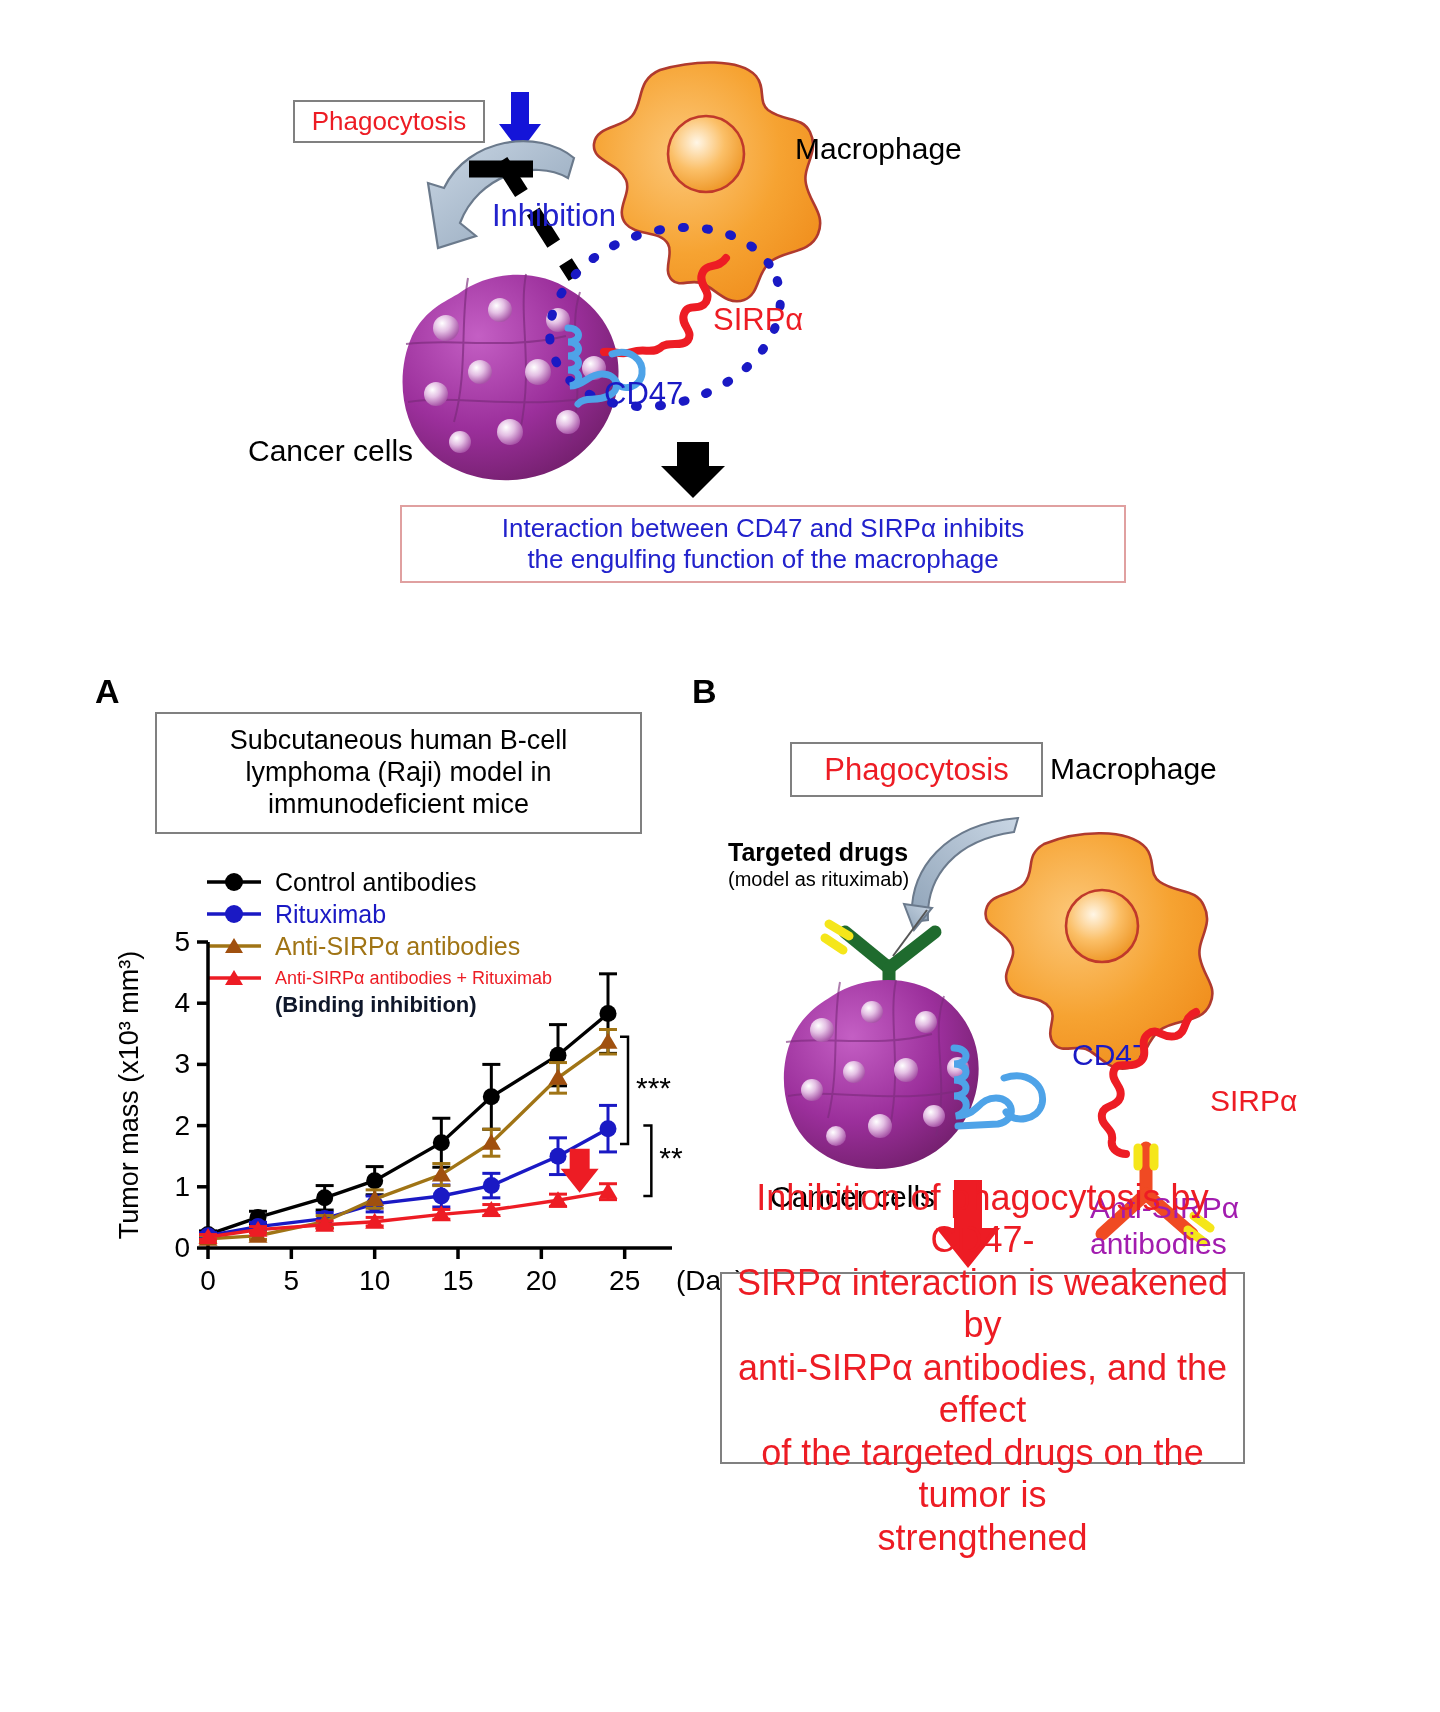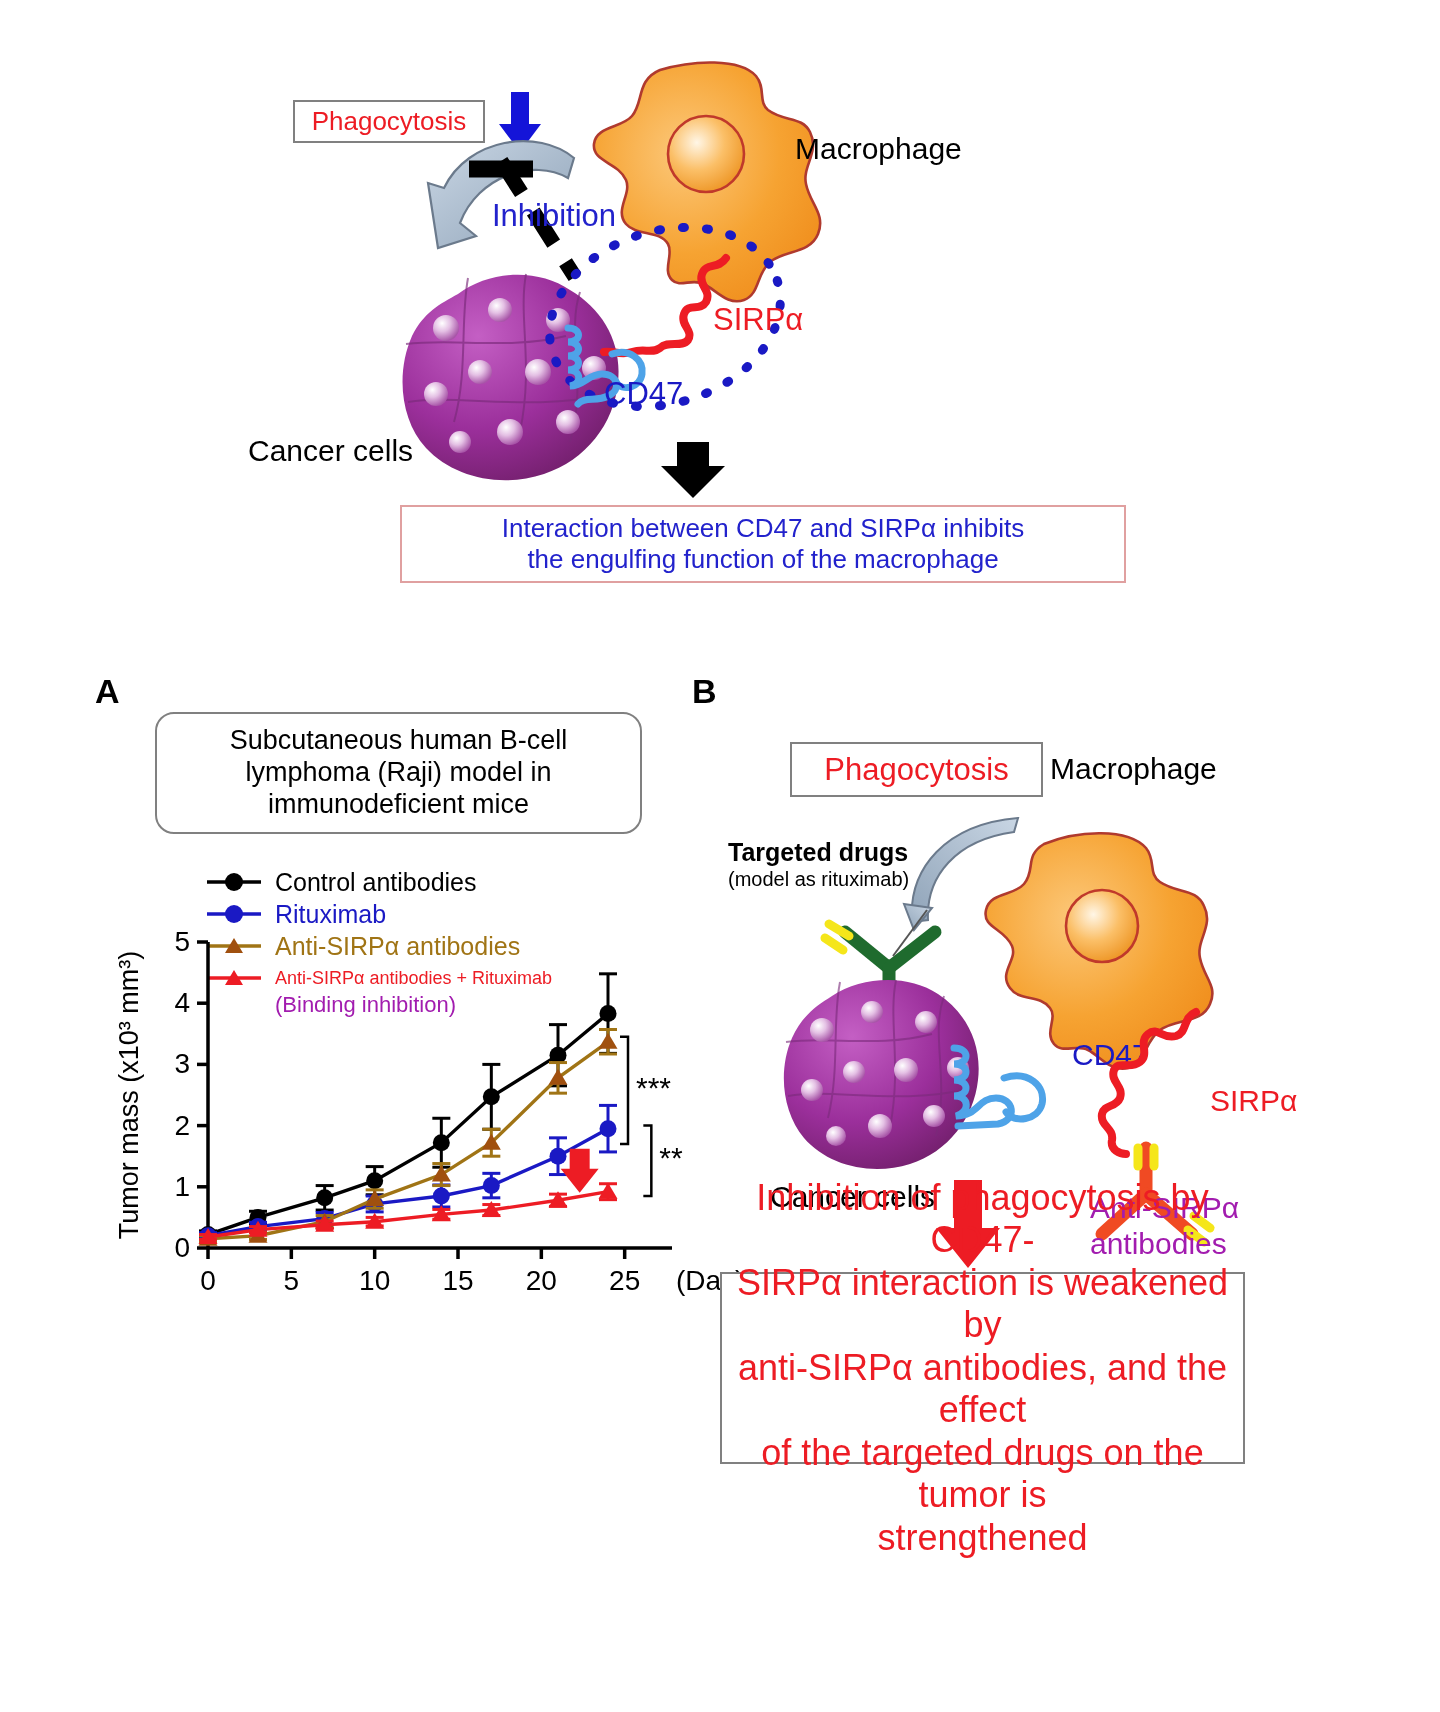--- a/index.html
+++ b/index.html
@@ -128,21 +128,21 @@
   <div class="abs pinkbox" style="left:400px;top:505px;width:726px;height:78px;">
     <span class="nowrapc" style="font-size:26px;color:#2222cc;">Interaction between CD47 and SIRPα inhibits
 the engulfing function of the macrophage</span>
   </div>
 </div>
 
 <div class="abs" style="left:0;top:660px;width:700px;height:800px;">
 
   <div class="abs panel-letter" style="left:95px;top:12px;">A</div>
 
-  <div class="abs boxed" style="left:155px;top:52px;width:487px;height:122px;border-radius:19px;">
+  <div class="abs boxed" style="left:155px;top:52px;width:487px;height:122px;">
     <span class="nowrapc" style="font-size:27px;color:#000;">Subcutaneous human B-cell
 lymphoma (Raji) model in
 immunodeficient mice</span>
   </div>
 
   <div class="abs" style="left:205px;top:182px;width:470px;">
     <div style="display:flex;align-items:center;height:32px;margin-top:24px;">
       <svg width="58" height="22">
         <line x1="2" y1="11" x2="56" y2="11" stroke="#000000" stroke-width="3.5"></line>
         <circle cx="29" cy="11" r="9" fill="#000000"></circle>
@@ -163,21 +163,21 @@
       </svg>
       <span style="font-size:25px;margin-left:12px;color:#a07415;">Anti-SIRPα antibodies</span>
     </div>
     <div style="display:flex;align-items:center;height:32px;">
       <svg width="58" height="22">
         <line x1="2" y1="11" x2="56" y2="11" stroke="#ed1c24" stroke-width="3.5"></line>
         <path d="M29 3 L38 18 L20 18 Z" fill="#ed1c24"></path>
       </svg>
       <span style="font-size:18px;margin-left:12px;color:#ed1c24;">Anti-SIRPα antibodies + Rituximab</span>
     </div>
-    <div style="font-size:22px;color:#a21caf;margin-left:70px;margin-top:-2px;">(Binding inhibition)</div>
+    <div style="font-size:22px;color:#0f172a;margin-left:70px;margin-top:-2px;font-weight:bold;">(Binding inhibition)</div>
   </div>
 
   <svg class="abs" style="left:130px;top:260px;" width="560" height="140" viewBox="0 0 0 0"></svg>
 
   <div class="abs" style="left:120px;top:268px;width:570px;height:400px;">
     <svg id="chartsvg" width="570" height="400" viewBox="0 0 570 400">
         <line x1="88" y1="14" x2="88" y2="320" stroke="#000" stroke-width="3.5"></line>
         <line x1="88" y1="320" x2="552" y2="320" stroke="#000" stroke-width="3.5"></line>
         <line x1="77" y1="320" x2="88" y2="320" stroke="#000" stroke-width="3.5"></line>
         <text x="70" y="329" text-anchor="end" font-size="28" font-family="&quot;Liberation Sans&quot;, sans-serif" fill="#000">0</text>

